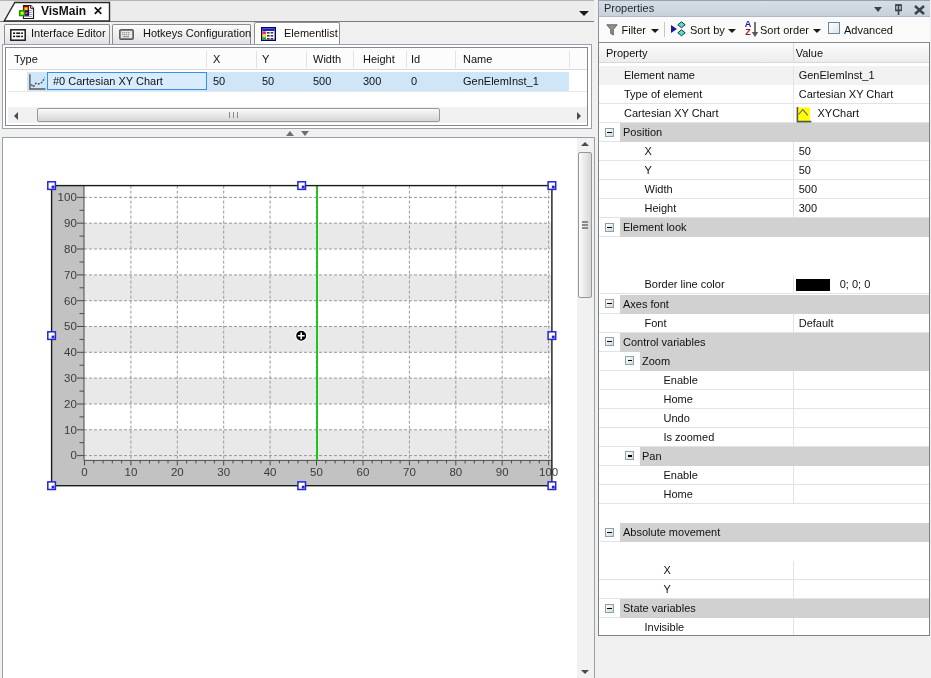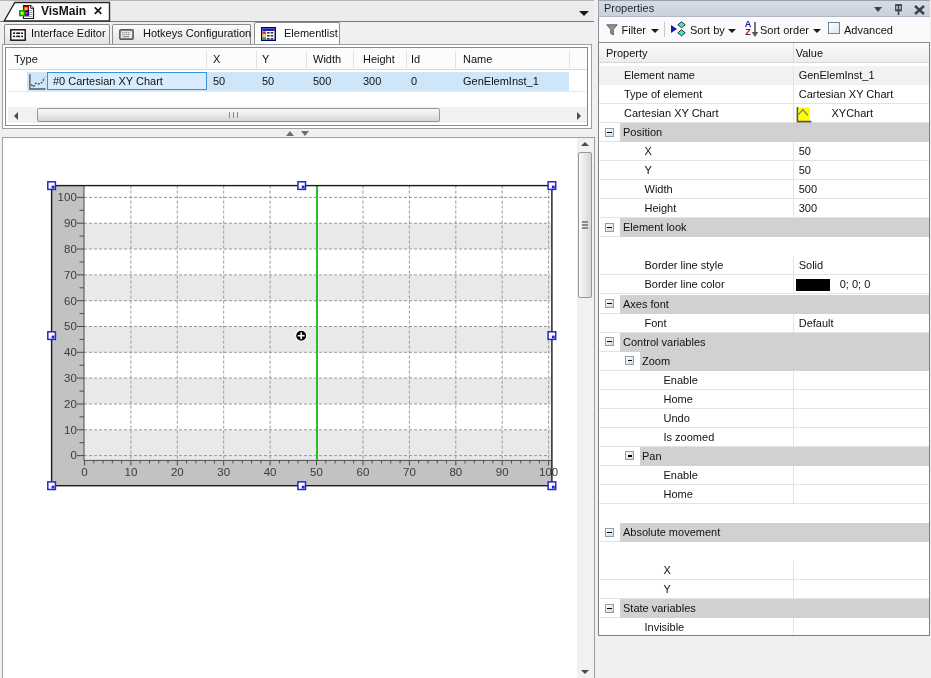--- a/index.html
+++ b/index.html
@@ -258,21 +258,21 @@
       <div class="abs pt" style="left:200.20px;top:0;height:19.05px;line-height:19.05px">Cartesian XY Chart</div>
     </div>
 <div class="abs row" style="left:0;top:61.50px;right:0;height:19.05px">
       <div class="abs vsep" style="left:194.20px;top:0;height:19.05px"></div>
       <div class="abs pt" style="left:25.5px;top:0;height:19.05px;line-height:19.05px">Cartesian XY Chart</div>
       <svg class="abs" style="left:197.70px;top:2.5px" width="16" height="16" viewBox="0 0 16 16">
         <rect x="1.4" y="0.5" width="12.6" height="13.6" fill="#ffff00"></rect>
         <polyline points="2.5,7.5 6.8,2.6 11.8,8.4" fill="none" stroke="#6a6a6a" stroke-width="1.1"></polyline>
         <path d="M1.4 0 L1.4 14.6 L15.4 14.6" fill="none" stroke="#555" stroke-width="1.6"></path>
       </svg>
-      <div class="abs pt" style="left:233px;top:0;height:19.05px;line-height:19.05px">XYChart</div>
+      <div class="abs pt" style="left:219px;top:0;height:19.05px;line-height:19.05px">XYChart</div>
     </div>
 <div class="abs row" style="left:0;top:80.55px;right:0;height:19.05px">
       <div class="abs" style="left:21.5px;top:0;right:0;height:19.05px;background:#d1d1d1"></div>
       <div class="exp" style="left:6.0px;top:4.53px">
         <i></i>
       </div>
       <div class="abs pt" style="left:24.5px;top:0;height:19.05px;line-height:19.05px">Position</div>
     </div>
 <div class="abs row" style="left:0;top:99.60px;right:0;height:19.05px">
       <div class="abs vsep" style="left:194.20px;top:0;height:19.05px"></div>
@@ -293,25 +293,20 @@
       <div class="abs vsep" style="left:194.20px;top:0;height:19.05px"></div>
       <div class="abs pt" style="left:46px;top:0;height:19.05px;line-height:19.05px">Height</div>
       <div class="abs pt" style="left:200.20px;top:0;height:19.05px;line-height:19.05px">300</div>
     </div>
 <div class="abs row" style="left:0;top:175.80px;right:0;height:19.05px">
       <div class="abs" style="left:21.5px;top:0;right:0;height:19.05px;background:#d1d1d1"></div>
       <div class="exp" style="left:6.0px;top:4.53px">
         <i></i>
       </div>
       <div class="abs pt" style="left:24.5px;top:0;height:19.05px;line-height:19.05px">Element look</div>
-    </div>
-<div class="abs row" style="left:0;top:213.90px;right:0;height:19.05px">
-      <div class="abs vsep" style="left:194.20px;top:0;height:19.05px"></div>
-      <div class="abs pt" style="left:46px;top:0;height:19.05px;line-height:19.05px">Border line style</div>
-      <div class="abs pt" style="left:200.20px;top:0;height:19.05px;line-height:19.05px">Solid</div>
     </div>
 <div class="abs row" style="left:0;top:232.95px;right:0;height:19.05px">
       <div class="abs vsep" style="left:194.20px;top:0;height:19.05px"></div>
       <div class="abs pt" style="left:46px;top:0;height:19.05px;line-height:19.05px">Border line color</div>
       <div class="abs" style="left:197.70px;top:3.5px;width:34px;height:12px;background:#000"></div>
       <div class="abs pt" style="left:241.20px;top:0;height:19.05px;line-height:19.05px">0; 0; 0</div>
     </div>
 <div class="abs row" style="left:0;top:252.00px;right:0;height:19.05px">
       <div class="abs" style="left:21.5px;top:0;right:0;height:19.05px;background:#d1d1d1"></div>
       <div class="exp" style="left:6.0px;top:4.53px">

